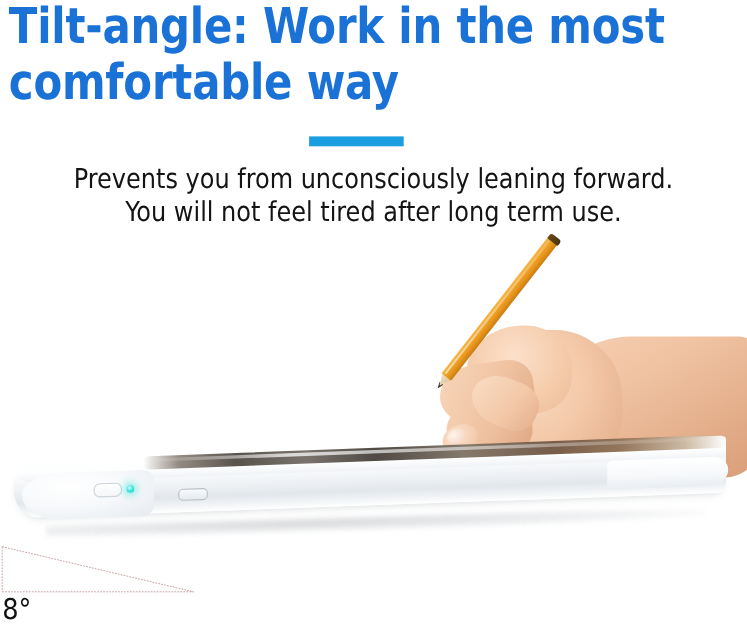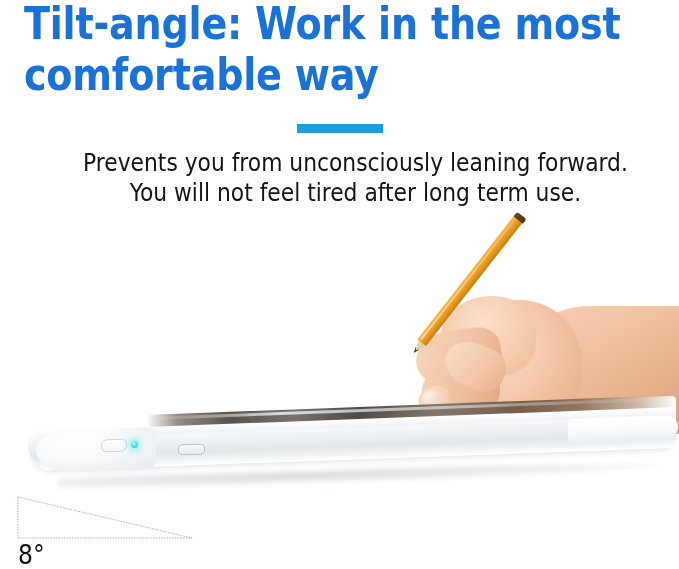--- a/index.html
+++ b/index.html
@@ -11,21 +11,21 @@
     width: 679px;
     height: 569px;
     position: relative;
     overflow: hidden;
     font-family: "Liberation Sans", sans-serif;
     -webkit-font-smoothing: antialiased;
   }
 
   #page {
     position: absolute;
-    left: 16px; top: 0;
+    left: 0; top: 0;
     width: 602px;
     height: 569px;
     background: #ffffff;
   }
 
   
   .headline {
     position: absolute;
     left: 8px;
     top: -2px;

